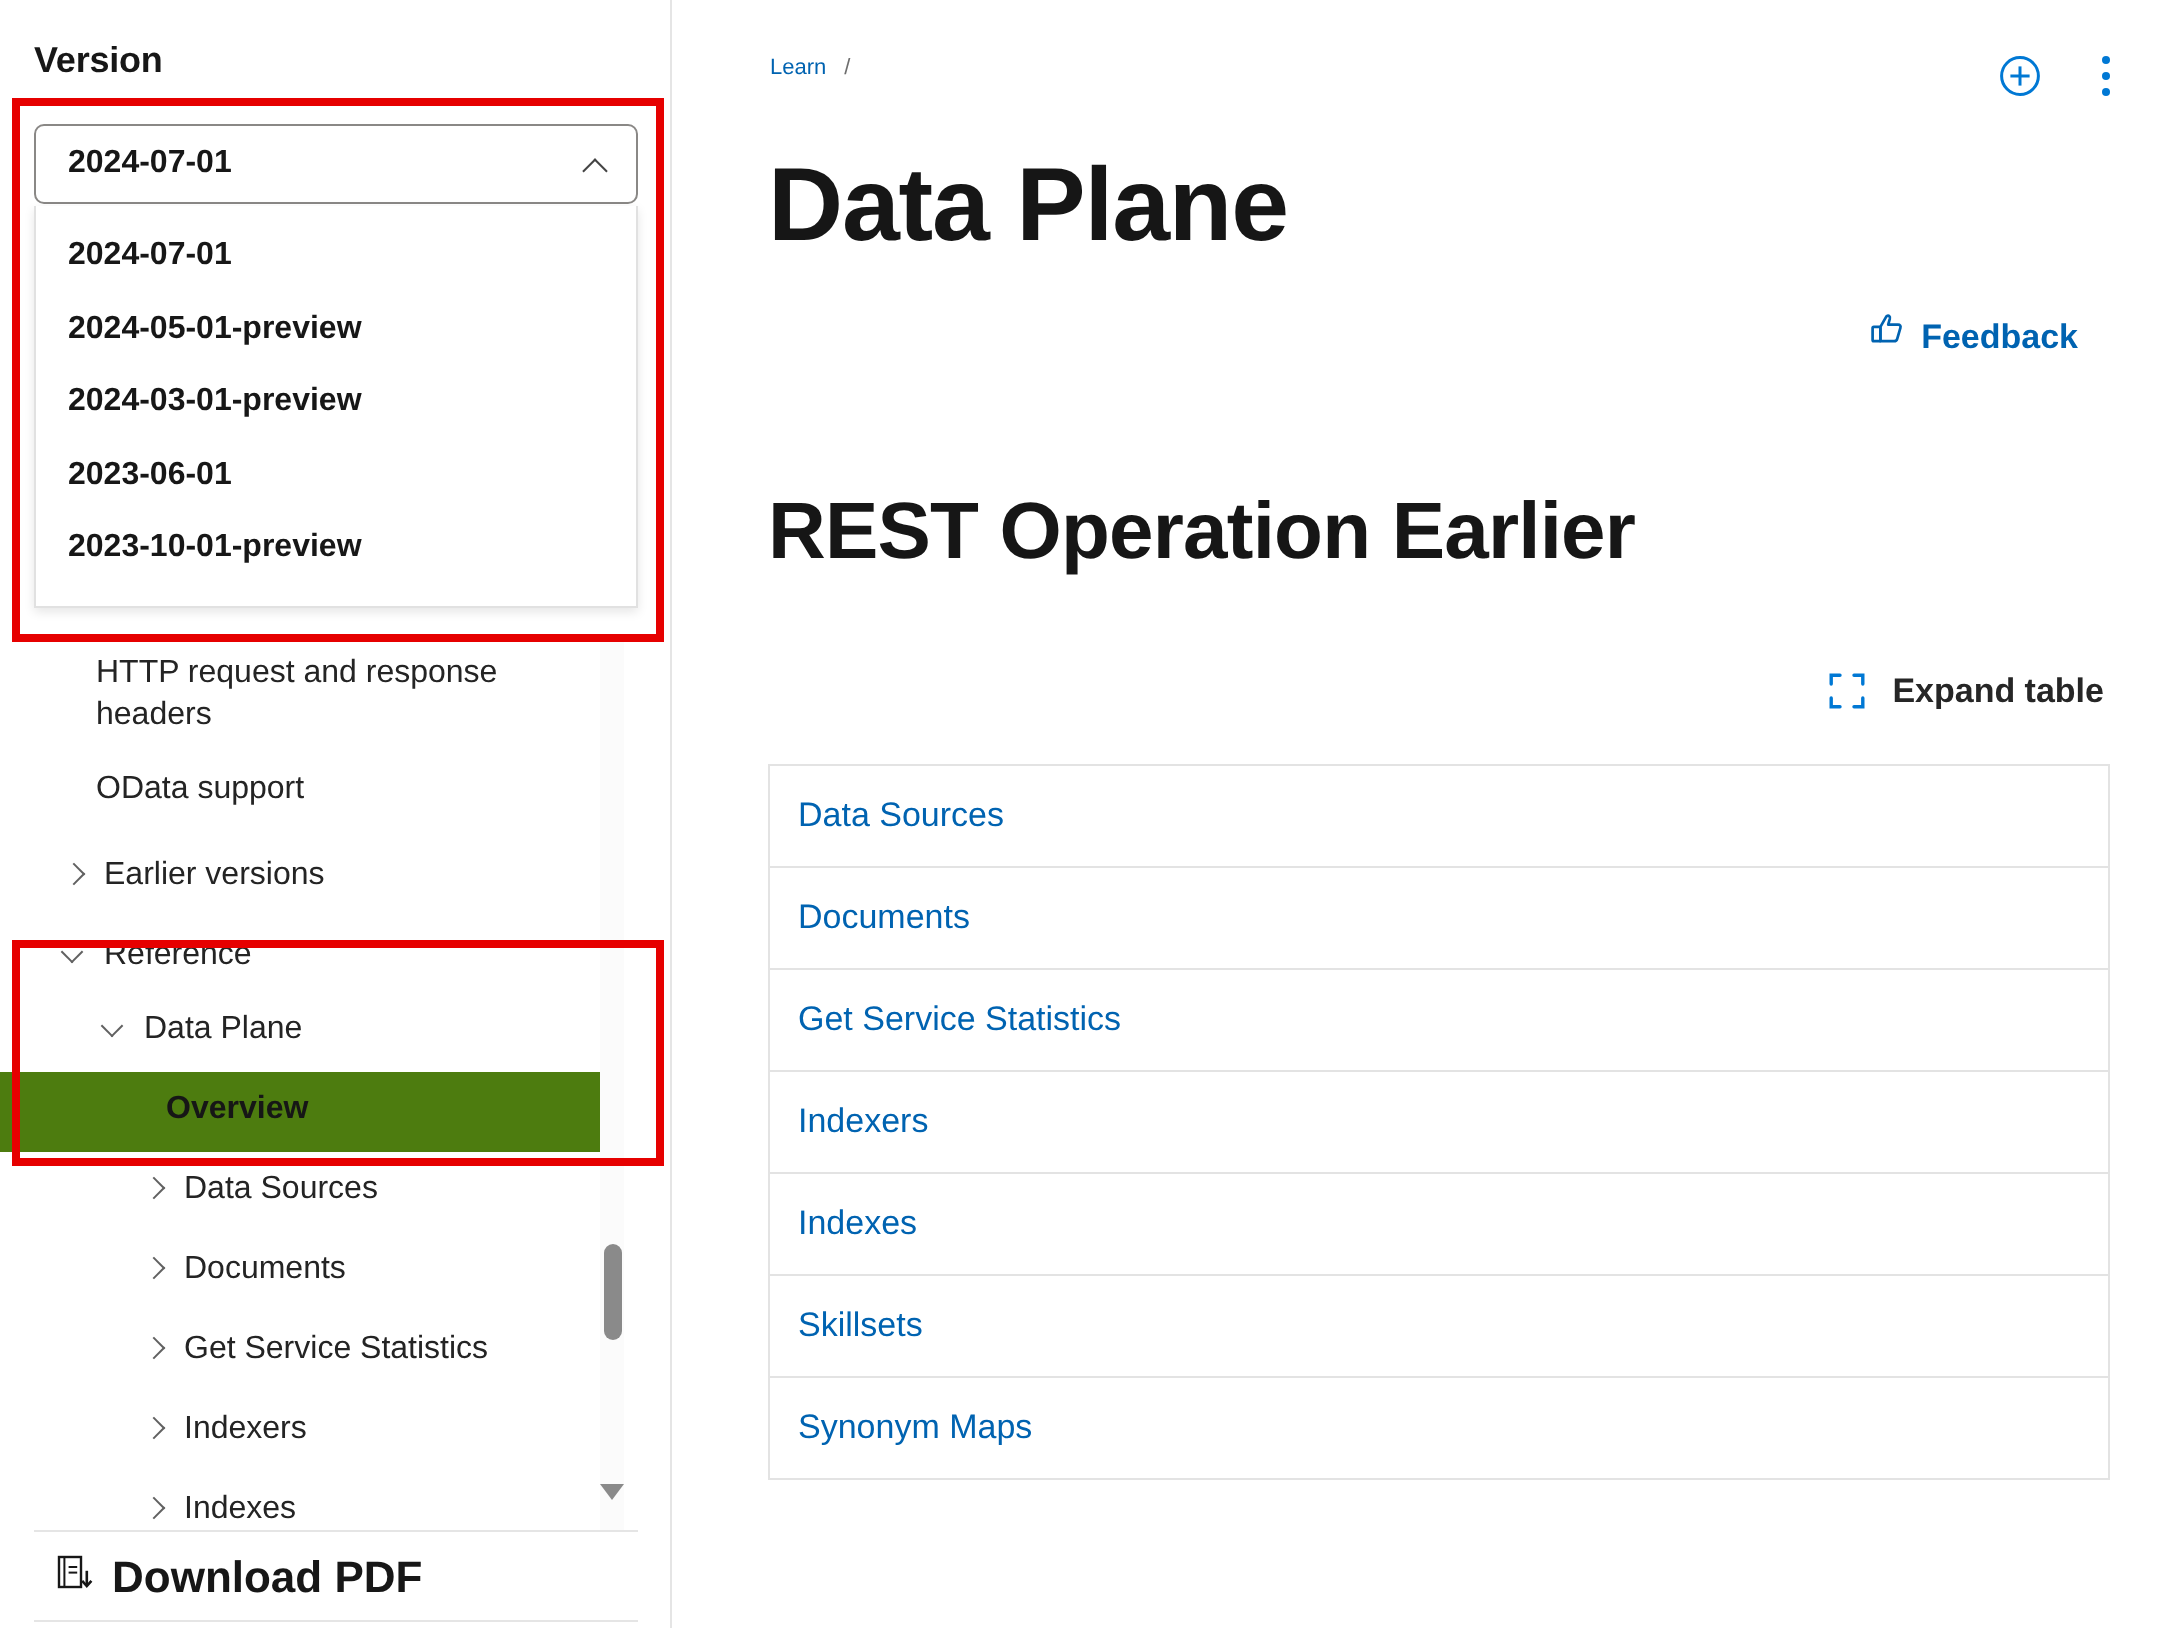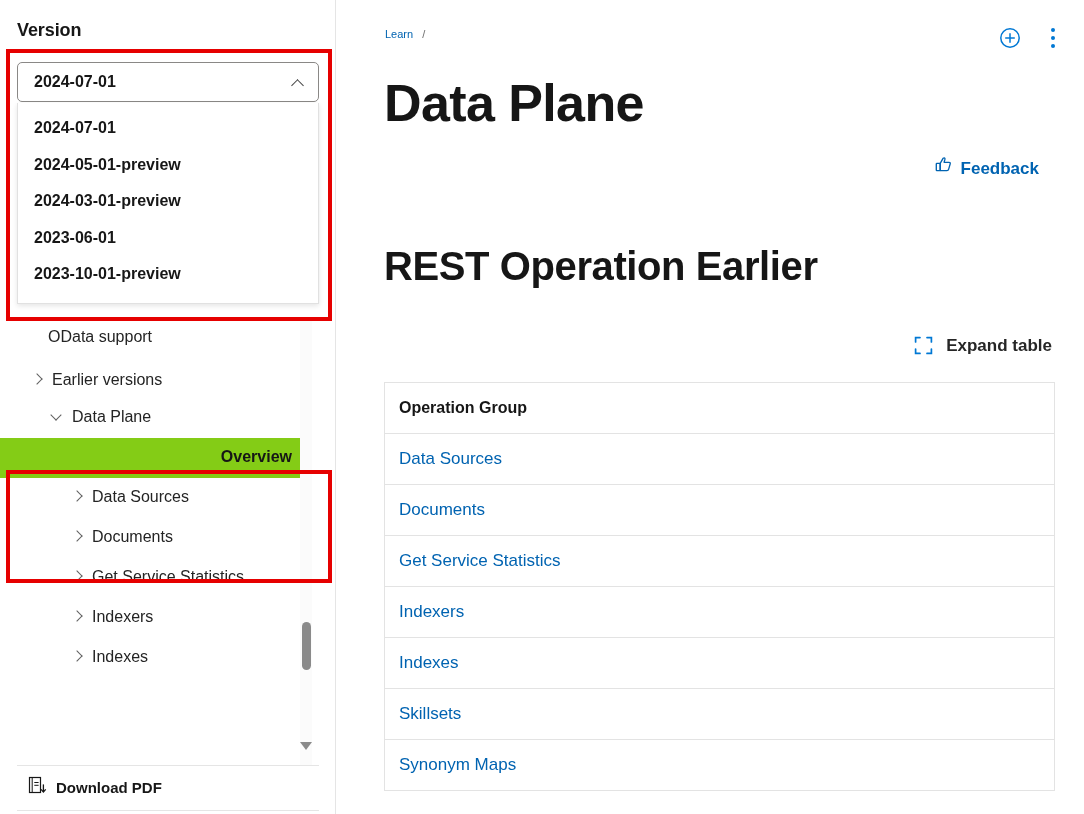--- a/index.html
+++ b/index.html
@@ -93,21 +93,21 @@
     width: 7px; height: 7px;
     border-right: 1.5px solid #616161; border-bottom: 1.5px solid #616161;
     transform: rotate(45deg);
   }
   .nav-item .lbl { flex: 1; }
   .nav-item.lvl1 { padding-left: 28px; align-items: flex-end; }
   .nav-item.lvl2 { padding-left: 48px; }
   .nav-item.lvl3 { padding-left: 68px; }
   .nav-item.lvl4 { padding-left: 83px; }
   .nav-item.selected {
-    background: #84cc16; font-weight: 700; color: #161616; text-align: right;
+    background: #4d7c0f; font-weight: 700; color: #161616;
   }
 
   
   .sb-scroll-track {
     position: absolute; left: 300px; top: 318px;
     width: 12px; height: 448px;
     background: #fbfbfb;
   }
   .sb-scroll-thumb {
     position: absolute; left: 302px; top: 622px;
@@ -129,21 +129,21 @@
   
   .pdf-sep {
     position: absolute; left: 17px; top: 765px; width: 302px; height: 1px;
     background: #e5e5e5;
   }
   .pdf-row {
     position: absolute; left: 28px; top: 776px;
     display: flex; align-items: center; gap: 9px;
     cursor: pointer;
   }
-  .pdf-label { font-size: 15px; font-weight: 700; color: #171717; }
+  .pdf-label { font-size: 22px; font-weight: 700; color: #171717; }
   .pdf-sep2 {
     position: absolute; left: 17px; top: 810px; width: 302px; height: 1px;
     background: #e5e5e5;
   }
 
   
   .red-box {
     position: absolute;
     border: 4px solid #e60000;
     pointer-events: none;
@@ -241,25 +241,32 @@
     <div class="combo-list" id="combo-list">
         <div class="combo-opt">2024-07-01</div>
         <div class="combo-opt">2024-05-01-preview</div>
         <div class="combo-opt">2024-03-01-preview</div>
         <div class="combo-opt">2023-06-01</div>
         <div class="combo-opt">2023-10-01-preview</div>
       </div>
 
     <div class="nav" id="nav-tree">
         <div class="nav-item lvl2 no-twisty">
+          <span class="lbl">HTTP request and response headers</span>
+        </div>
+        <div class="nav-item lvl2 no-twisty">
           <span class="lbl">OData support</span>
         </div>
         <div class="nav-item lvl1">
           <span class="twisty right"></span>
           <span class="lbl">Earlier versions</span>
+        </div>
+        <div class="nav-item lvl1">
+          <span class="twisty down"></span>
+          <span class="lbl">Reference</span>
         </div>
         <div class="nav-item lvl2">
           <span class="twisty down"></span>
           <span class="lbl">Data Plane</span>
         </div>
         <div class="nav-item lvl4 no-twisty selected">
           <span class="lbl">Overview</span>
         </div>
         <div class="nav-item lvl3">
           <span class="twisty right"></span>
@@ -353,23 +360,20 @@
           <path d="M13.0 1.6 H17.4 V6.0" fill="none" stroke="#0078d4" stroke-width="1.7" stroke-linecap="round"></path>
           <path d="M17.4 13.0 V17.4 H13.0" fill="none" stroke="#0078d4" stroke-width="1.7" stroke-linecap="round"></path>
           <path d="M6.0 17.4 H1.6 V13.0" fill="none" stroke="#0078d4" stroke-width="1.7" stroke-linecap="round"></path>
         </svg>
       </span>
       <span class="expand-label">Expand table</span>
     </div>
 
     <div class="tbl-wrap" id="ops-table">
         <div class="tbl-row">
-          <span class="tbl-head">Operation Group</span>
-        </div>
-        <div class="tbl-row">
           <span class="tbl-link">Data Sources</span>
         </div>
         <div class="tbl-row">
           <span class="tbl-link">Documents</span>
         </div>
         <div class="tbl-row">
           <span class="tbl-link">Get Service Statistics</span>
         </div>
         <div class="tbl-row">
           <span class="tbl-link">Indexers</span>

